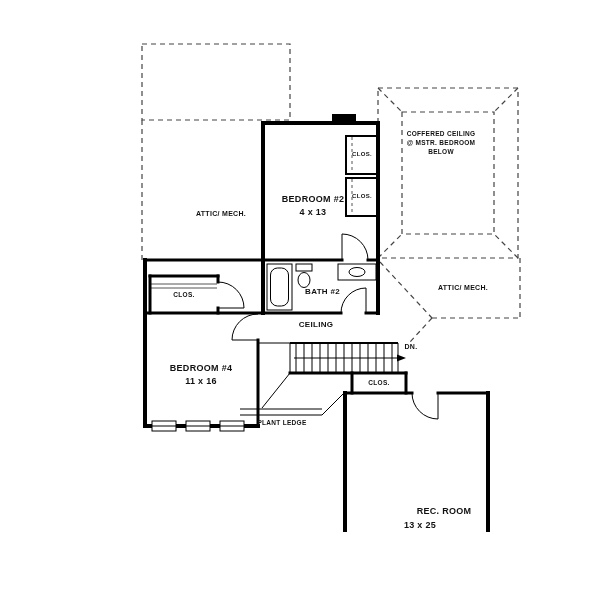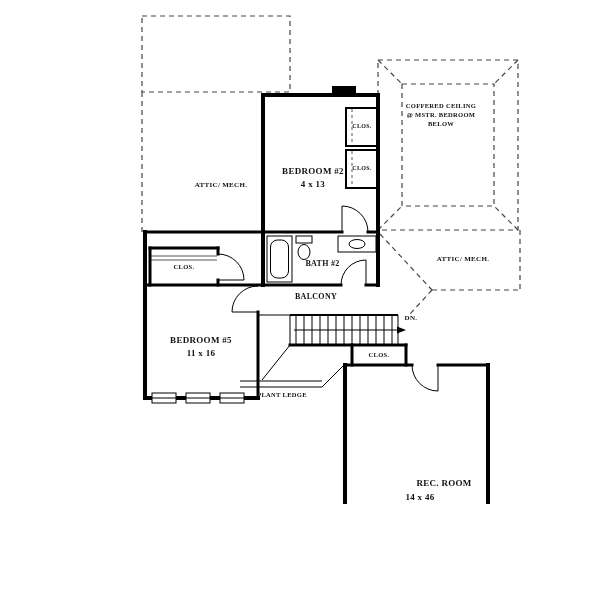--- a/index.html
+++ b/index.html
@@ -1,18 +1,18 @@
 <!DOCTYPE html>
 <html><head>
 <meta charset="utf-8">
 <style>
   html,body{margin:0;padding:0;background:#ffffff;}
   #plan{
     position:relative;width:600px;height:504px;background:#ffffff;
-    font-family:Liberation Serif, serif;overflow:hidden;
+    font-family:Liberation Sans, sans-serif;overflow:hidden;margin-top:28px;
   }
   #plan svg{position:absolute;left:0;top:0;}
   .lbl{
     position:absolute;transform:translate(-50%,-50%);
     font-weight:bold;color:#111111;white-space:nowrap;
     letter-spacing:.3px;text-align:center;line-height:1;
   }
   .s9{font-size:9px;}
   .s8{font-size:8px;}
   .s7{font-size:7px;}
@@ -161,27 +161,27 @@
       </g>
     </g>
   </svg>
 
   <div class="lbl s9" style="left:313px;top:171px;">BEDROOM #2</div>
   <div class="lbl s9" style="left:313px;top:184px;">4 x 13</div>
   <div class="lbl s6" style="left:362px;top:126px;">CLOS.</div>
   <div class="lbl s6" style="left:362px;top:168px;">CLOS.</div>
   <div class="lbl s8" style="left:318px;top:264px;padding-left:9px;">BATH #2</div>
   <div class="lbl s65" style="left:184px;top:267px;">CLOS.</div>
-  <div class="lbl s8" style="left:316px;top:297px;">BALCONY</div>
-  <div class="lbl s9" style="left:201px;top:340px;">BEDROOM #5</div>
+  <div class="lbl s8" style="left:316px;top:297px;">CEILING</div>
+  <div class="lbl s9" style="left:201px;top:340px;">BEDROOM #4</div>
   <div class="lbl s9" style="left:201px;top:353px;">11 x 16</div>
   <div class="lbl s7" style="left:411px;top:318px;">DN.</div>
   <div class="lbl s65" style="left:379px;top:355px;">CLOS.</div>
   <div class="lbl s65" style="left:282px;top:395px;">PLANT LEDGE</div>
   <div class="lbl s9" style="left:420px;top:483px;padding-left:48px;">REC. ROOM</div>
-  <div class="lbl s9" style="left:420px;top:497px;">14 x 46</div>
+  <div class="lbl s9" style="left:420px;top:497px;">13 x 25</div>
   <div class="lbl s7" style="left:221px;top:185px;">ATTIC/ MECH.</div>
   <div class="lbl s7" style="left:463px;top:259px;">ATTIC/ MECH.</div>
   <div class="lbl s65" style="left:441px;top:106px;">COFFERED CEILING</div>
   <div class="lbl s65" style="left:441px;top:115px;">@ MSTR. BEDROOM</div>
   <div class="lbl s65" style="left:441px;top:124px;">BELOW</div>
 
 </div>
 
 </body></html>

